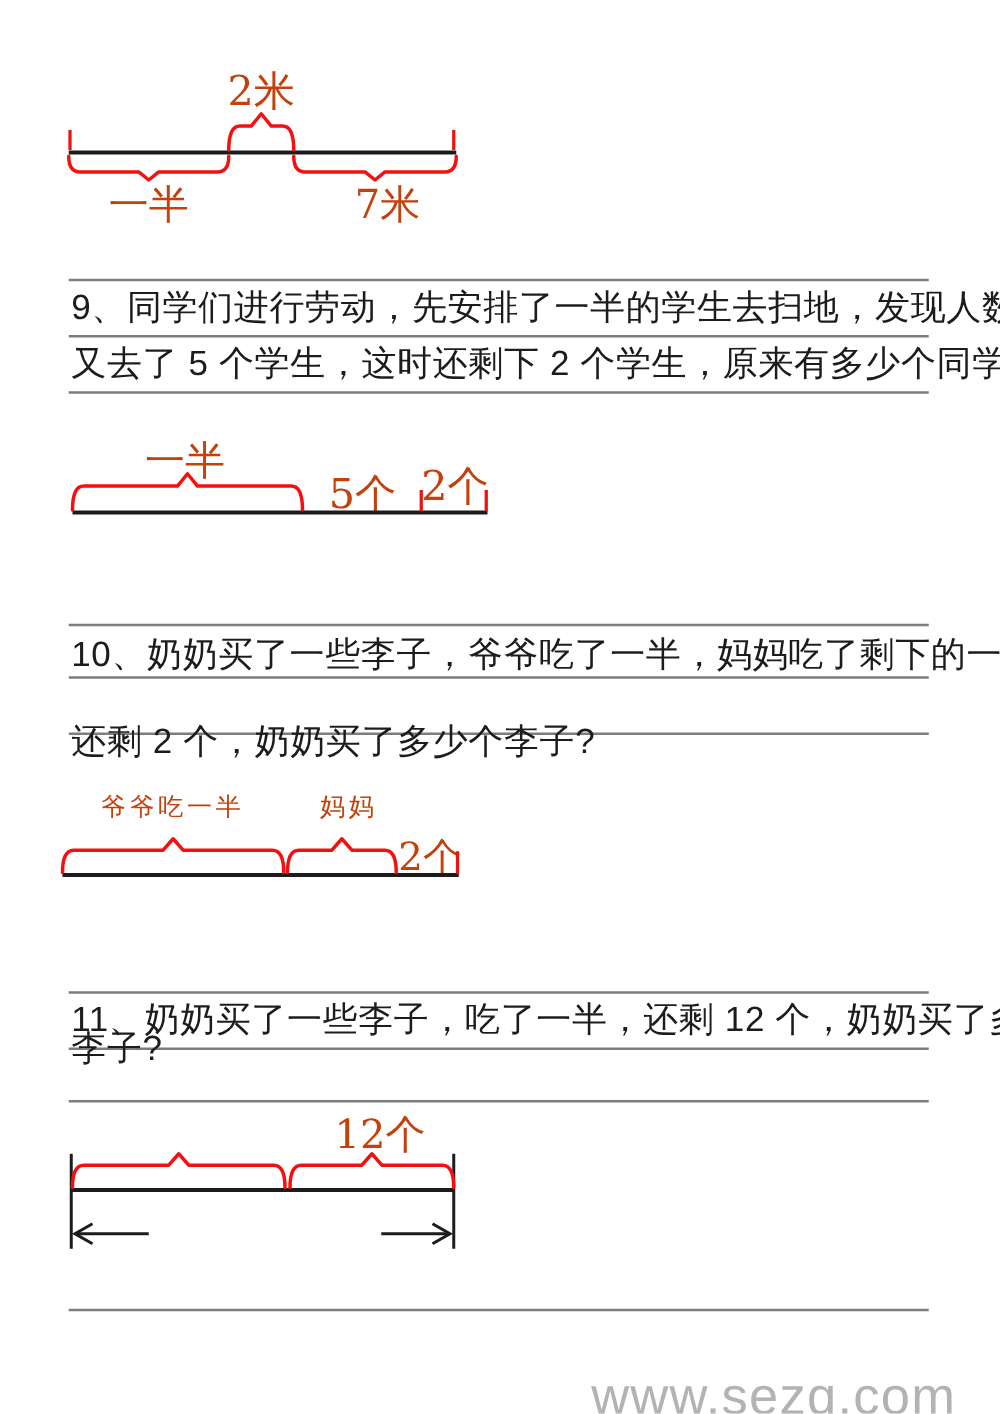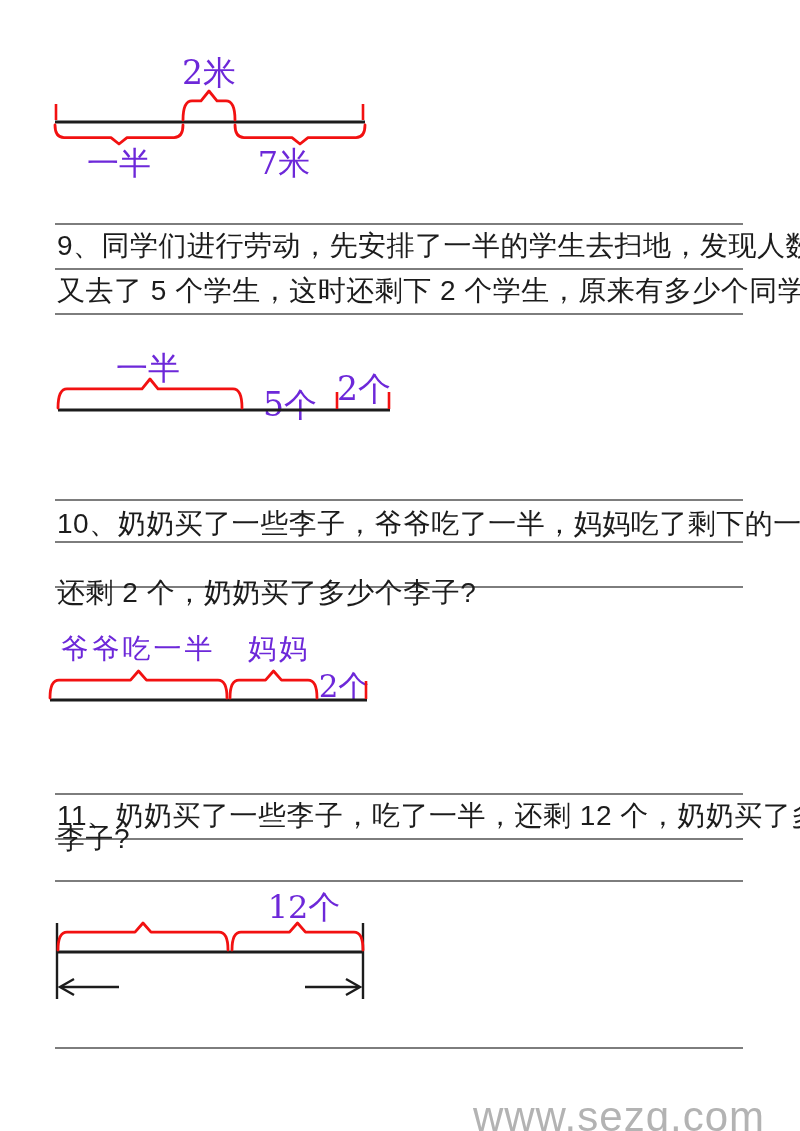--- a/index.html
+++ b/index.html
@@ -7,26 +7,26 @@
     position:relative;width:800px;height:1131px;background:var(--paper,#fff);
     font-family:"Liberation Sans","DejaVu Sans",sans-serif;overflow:hidden;
   }
   .rule{position:absolute;left:55px;width:688px;height:2px;background:var(--rule,#7d7d7d);}
   .qtext{
     position:absolute;left:57px;font-size:28px;line-height:34px;
     color:var(--ink,#1c1c1c);white-space:nowrap;letter-spacing:0.5px;
   }
   .dlabel{
     position:absolute;transform:translateX(-50%);line-height:1;white-space:nowrap;
-    font-family:"DejaVu Serif","Liberation Serif",serif;color:#6d28d9;
+    font-family:"DejaVu Serif","Liberation Serif",serif;color:#c2410c;
   }
   .fs33{font-size:33px;}
   .fs32{font-size:32px;}
   .fs31{font-size:31px;}
-  .fs28ls{font-size:28px;letter-spacing:3px;}
+  .fs28ls{font-size:20px;letter-spacing:3px;}
   .overlay{position:absolute;left:0;top:0;pointer-events:none;}
   .ink-line{stroke:var(--ink,#1c1c1c);stroke-width:3.2;fill:none;}
   .ink-thin{stroke:var(--ink,#1c1c1c);stroke-width:2.4;fill:none;}
   .red-shape{stroke:var(--red,#f21111);stroke-width:2.8;fill:none;stroke-linejoin:round;stroke-linecap:round;}
   .red-tick{stroke:var(--red,#f21111);stroke-width:2.6;fill:none;stroke-linecap:butt;}
   .watermark{
     position:absolute;right:35px;top:1058px;font-size:42px;line-height:1;
     color:var(--wm,#b3b3b3);letter-spacing:1px;
     font-family:"Liberation Sans","DejaVu Sans",sans-serif;
     margin-top:38px;
@@ -52,24 +52,24 @@
   <div class="qtext" style="top:274px">又去了 5 个学生，这时还剩下 2 个学生，原来有多少个同学?</div>
 
   <div class="qtext" style="top:507px">10、奶奶买了一些李子，爷爷吃了一半，妈妈吃了剩下的一半，</div>
   <div class="qtext" style="top:576px">还剩 2 个，奶奶买了多少个李子?</div>
 
   <div class="qtext" style="top:799px">11、奶奶买了一些李子，吃了一半，还剩 12 个，奶奶买了多少个</div>
   <div class="qtext" style="top:822px">李子?</div>
 
   <div class="dlabel fs33" style="left:209px;top:56px">2米</div>
   <div class="dlabel fs32" style="left:119px;top:147px">一半</div>
-  <div class="dlabel fs32" style="left:284px;top:147px">7米</div>
+  <div class="dlabel fs32" style="left:310px;top:147px">7米</div>
 
   <div class="dlabel fs32" style="left:148px;top:352px">一半</div>
-  <div class="dlabel fs33" style="left:290px;top:388px">5个</div>
+  <div class="dlabel fs33" style="left:290px;top:378px">5个</div>
   <div class="dlabel fs33" style="left:364px;top:372px">2个</div>
 
   <div class="dlabel fs28ls" style="left:138px;top:635px">爷爷吃一半</div>
   <div class="dlabel fs28ls" style="left:279px;top:635px">妈妈</div>
   <div class="dlabel fs31" style="left:344px;top:671px">2个</div>
 
   <div class="dlabel fs32" style="left:304px;top:891px">12个</div>
 
   <div class="watermark">www.sezq.com</div>
 

